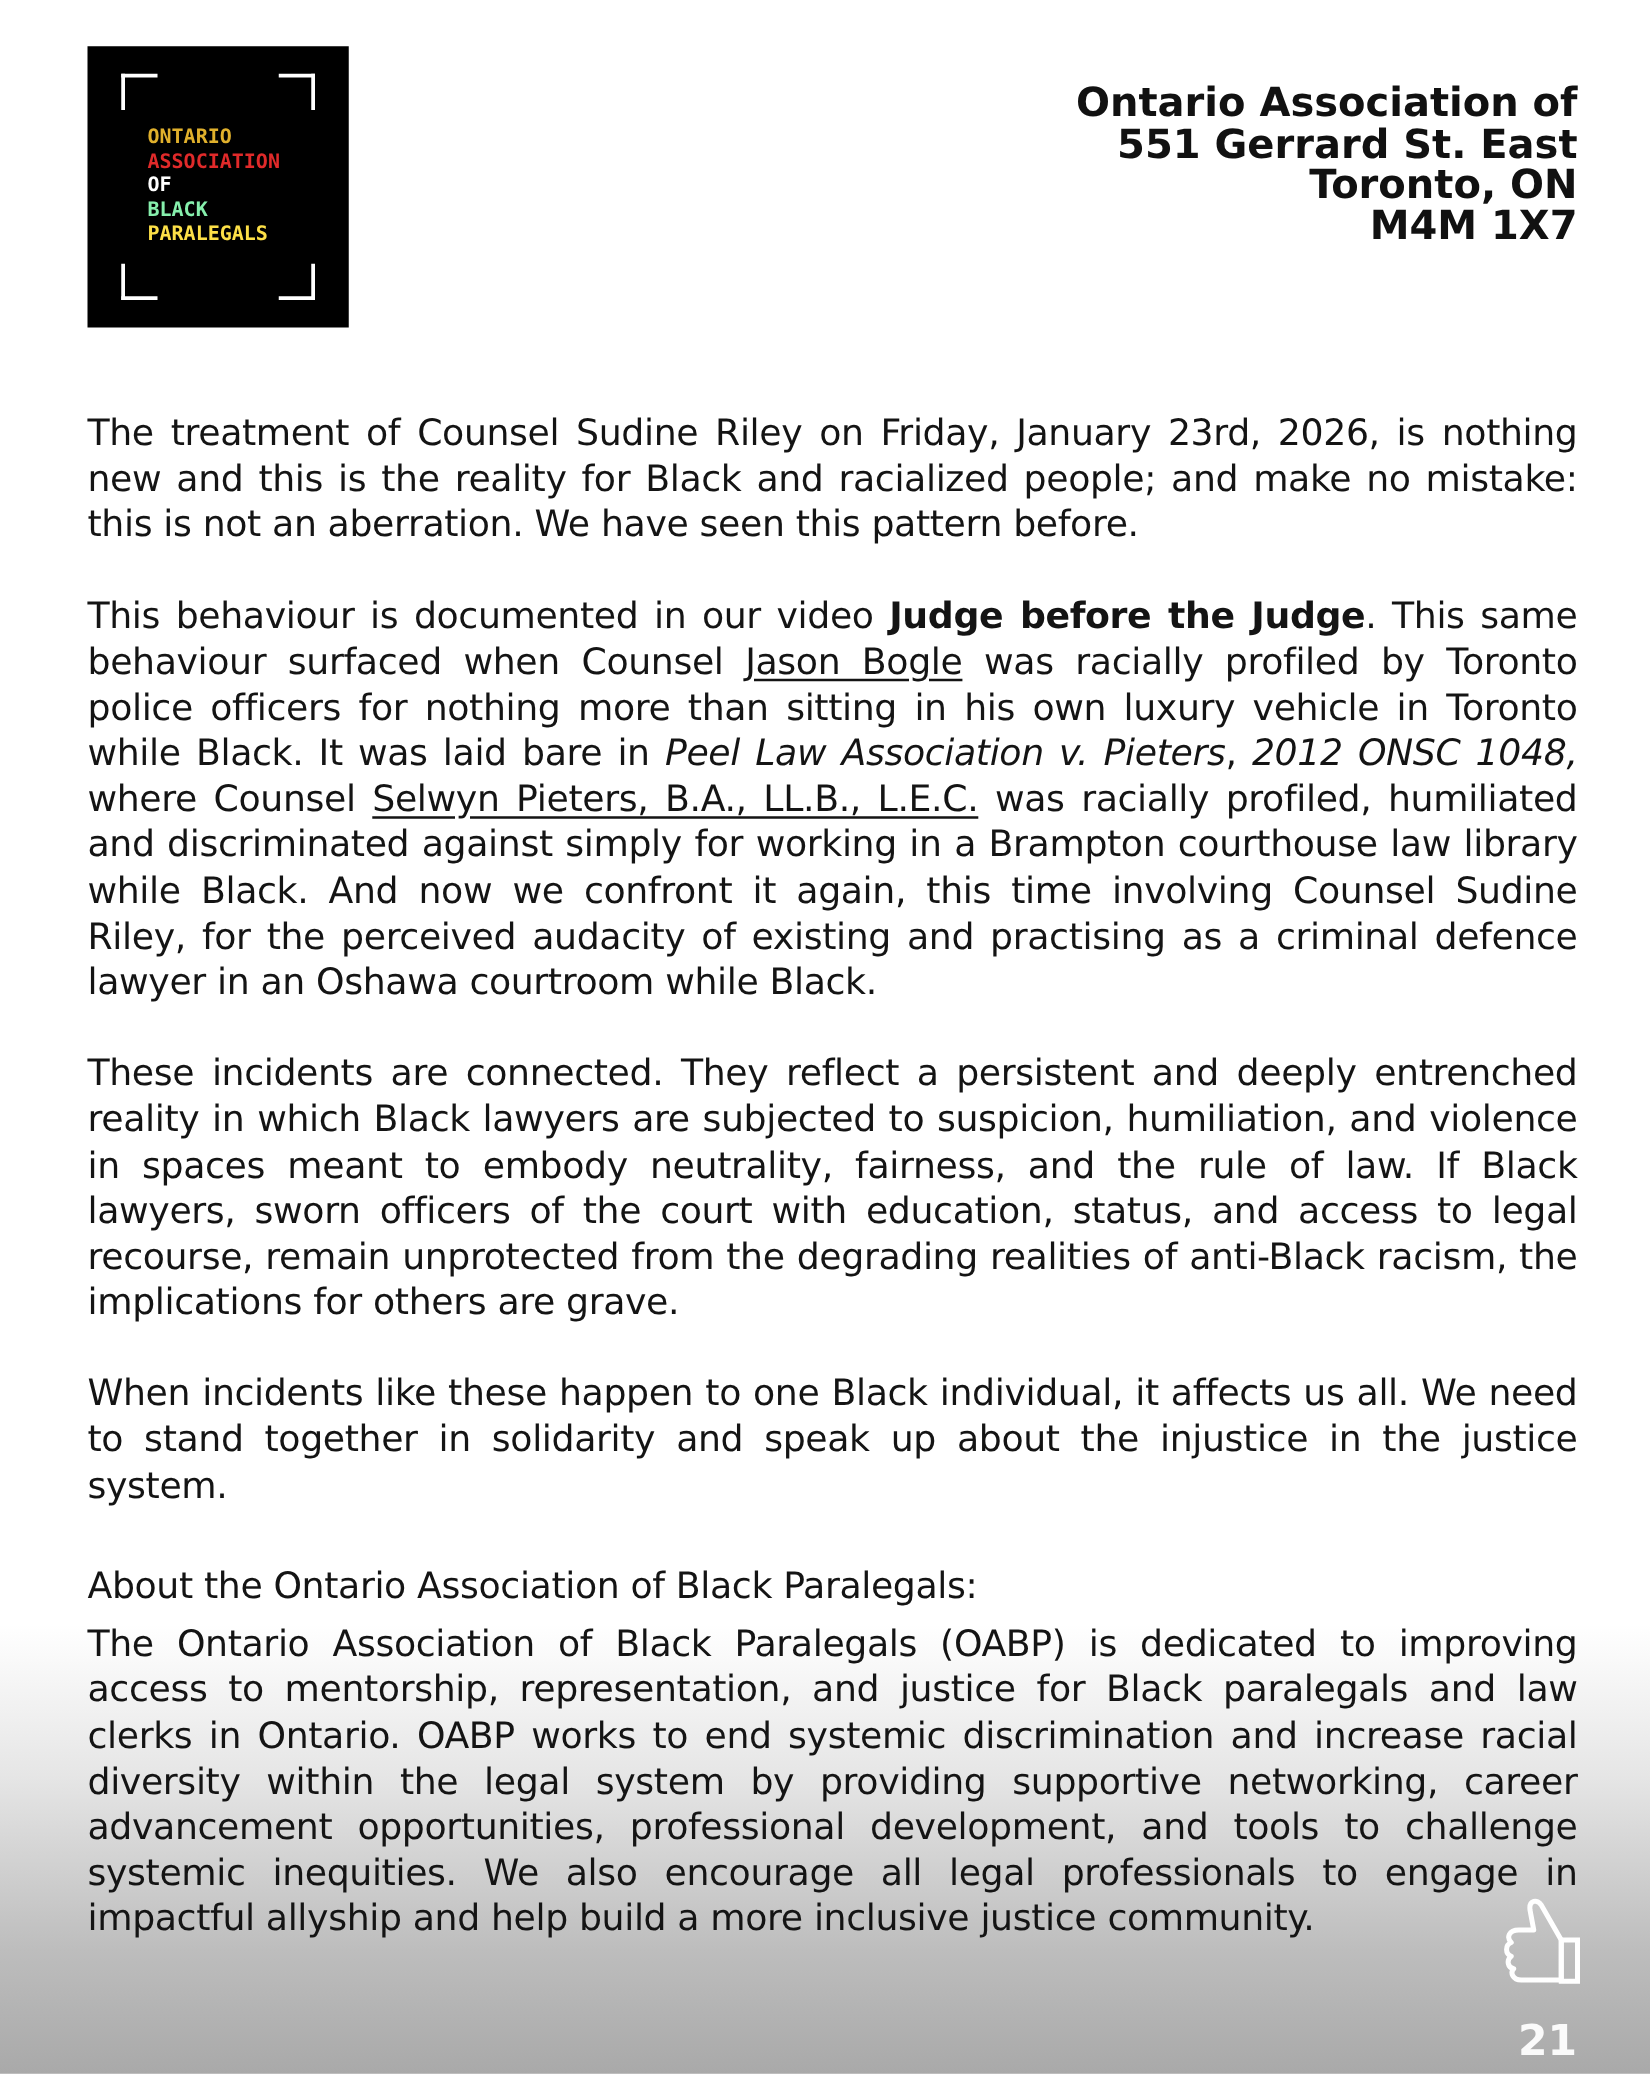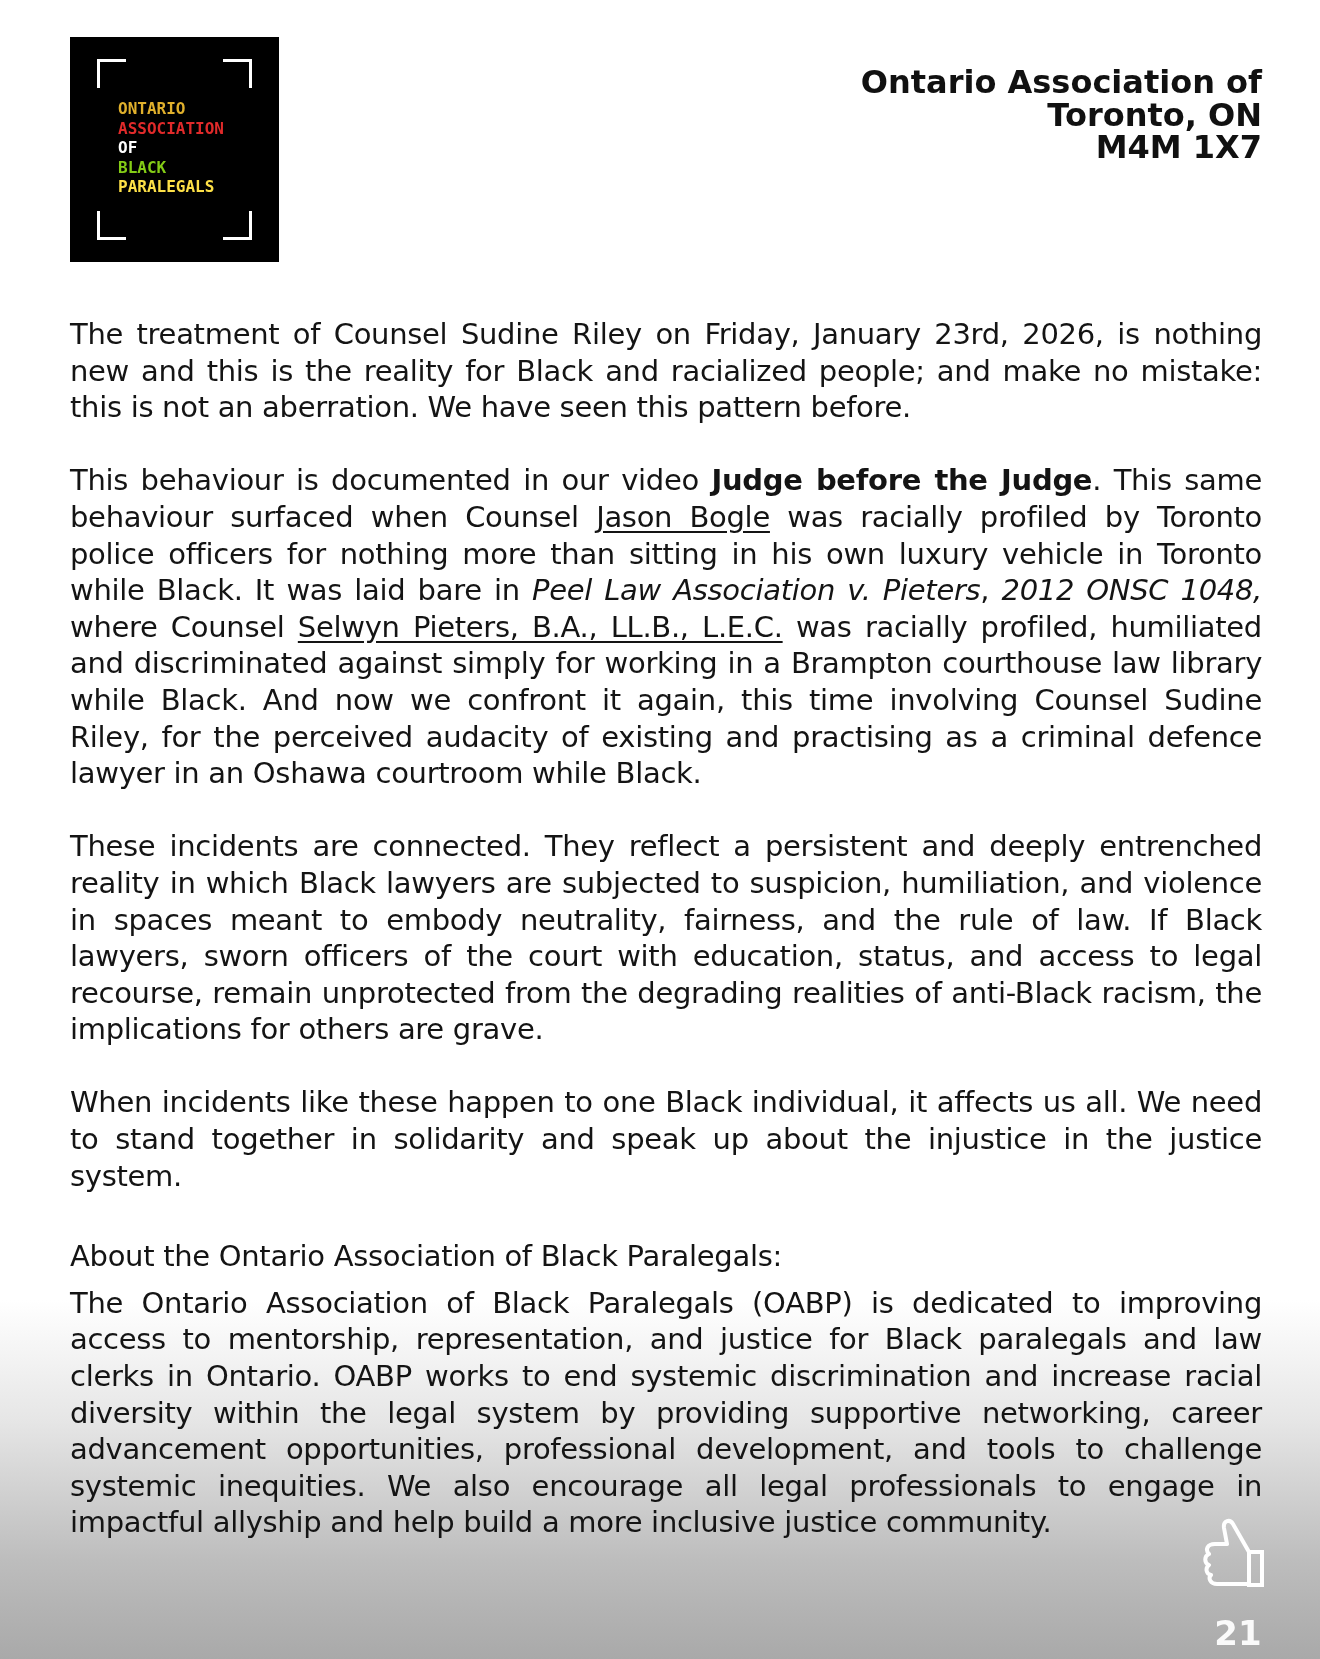--- a/index.html
+++ b/index.html
@@ -23,21 +23,21 @@
     font-family: "DejaVu Sans Mono", "Liberation Mono", monospace;
     font-weight: bold; font-size: 16px; line-height: 19.5px; letter-spacing: 0px;
   }
   .logo-text div { white-space: nowrap; }
   .address {
     position: absolute; right: 58px; top: 66px; text-align: right;
     font-family: "DejaVu Sans", sans-serif; font-weight: bold;
     font-size: 32px; line-height: 32.5px; color: #111;
   }
   .content {
-    position: absolute; left: 70px; top: 316px; width: 1192px;
+    position: absolute; left: 70px; top: 328px; width: 1192px;
     font-size: 29px; line-height: 36.6px; letter-spacing: -0.3px;
   }
   .content p { margin: 0 0 36.6px 0; text-align: justify; text-align-last: left; }
   .u { text-decoration: underline; text-underline-offset: 4px; }
   .bi { font-weight: bold; }
   .i { font-style: italic; }
   .about-heading {
     font-weight: normal; font-size: 29px; line-height: 36.6px; margin: 6px 0 10px 0;
   }
   .like {
@@ -54,27 +54,28 @@
 
 <div class="logo">
   <span class="corner tl"></span>
   <span class="corner tr"></span>
   <span class="corner bl"></span>
   <span class="corner br"></span>
   <div class="logo-text">
     <div style="color:#e0b02c">ONTARIO</div>
     <div style="color:#e02a2a">ASSOCIATION</div>
     <div style="color:#ffffff">OF</div>
-    <div style="color:#84cc16">BLACK</div>
+    <div style="color:#86efac">BLACK</div>
     <div style="color:#fde047">PARALEGALS</div>
   </div>
 </div>
 
 <div class="address">
   <div>Ontario Association of</div>
+  <div>551 Gerrard St. East</div>
   <div>Toronto, ON</div>
   <div>M4M 1X7</div>
 </div>
 
 <div class="content">
   <p>The treatment of Counsel Sudine Riley on Friday, January 23rd, 2026, is nothing new and this is the reality for Black and racialized people; and make no mistake: this is not an aberration. We have seen this pattern before.</p>
 
   <p><span>This behaviour is documented in our video </span><span class="bi">Judge before the Judge</span><span>. This same behaviour surfaced when Counsel </span><span class="u">Jason Bogle</span><span> was racially profiled by Toronto police officers for nothing more than sitting in his own luxury vehicle in Toronto while Black. It was laid bare in </span><span class="i">Peel Law Association v. Pieters</span><span>, </span><span class="i">2012 ONSC 1048,</span><span> where Counsel </span><span class="u">Selwyn Pieters, B.A., LL.B., L.E.C.</span><span> was racially profiled, humiliated and discriminated against simply for working in a Brampton courthouse law library while Black. And now we confront it again, this time involving Counsel Sudine Riley, for the perceived audacity of existing and practising as a criminal defence lawyer in an Oshawa courtroom while Black.</span></p>
 
   <p>These incidents are connected. They reflect a persistent and deeply entrenched reality in which Black lawyers are subjected to suspicion, humiliation, and violence in spaces meant to embody neutrality, fairness, and the rule of law. If Black lawyers, sworn officers of the court with education, status, and access to legal recourse, remain unprotected from the degrading realities of anti-Black racism, the implications for others are grave.</p>

